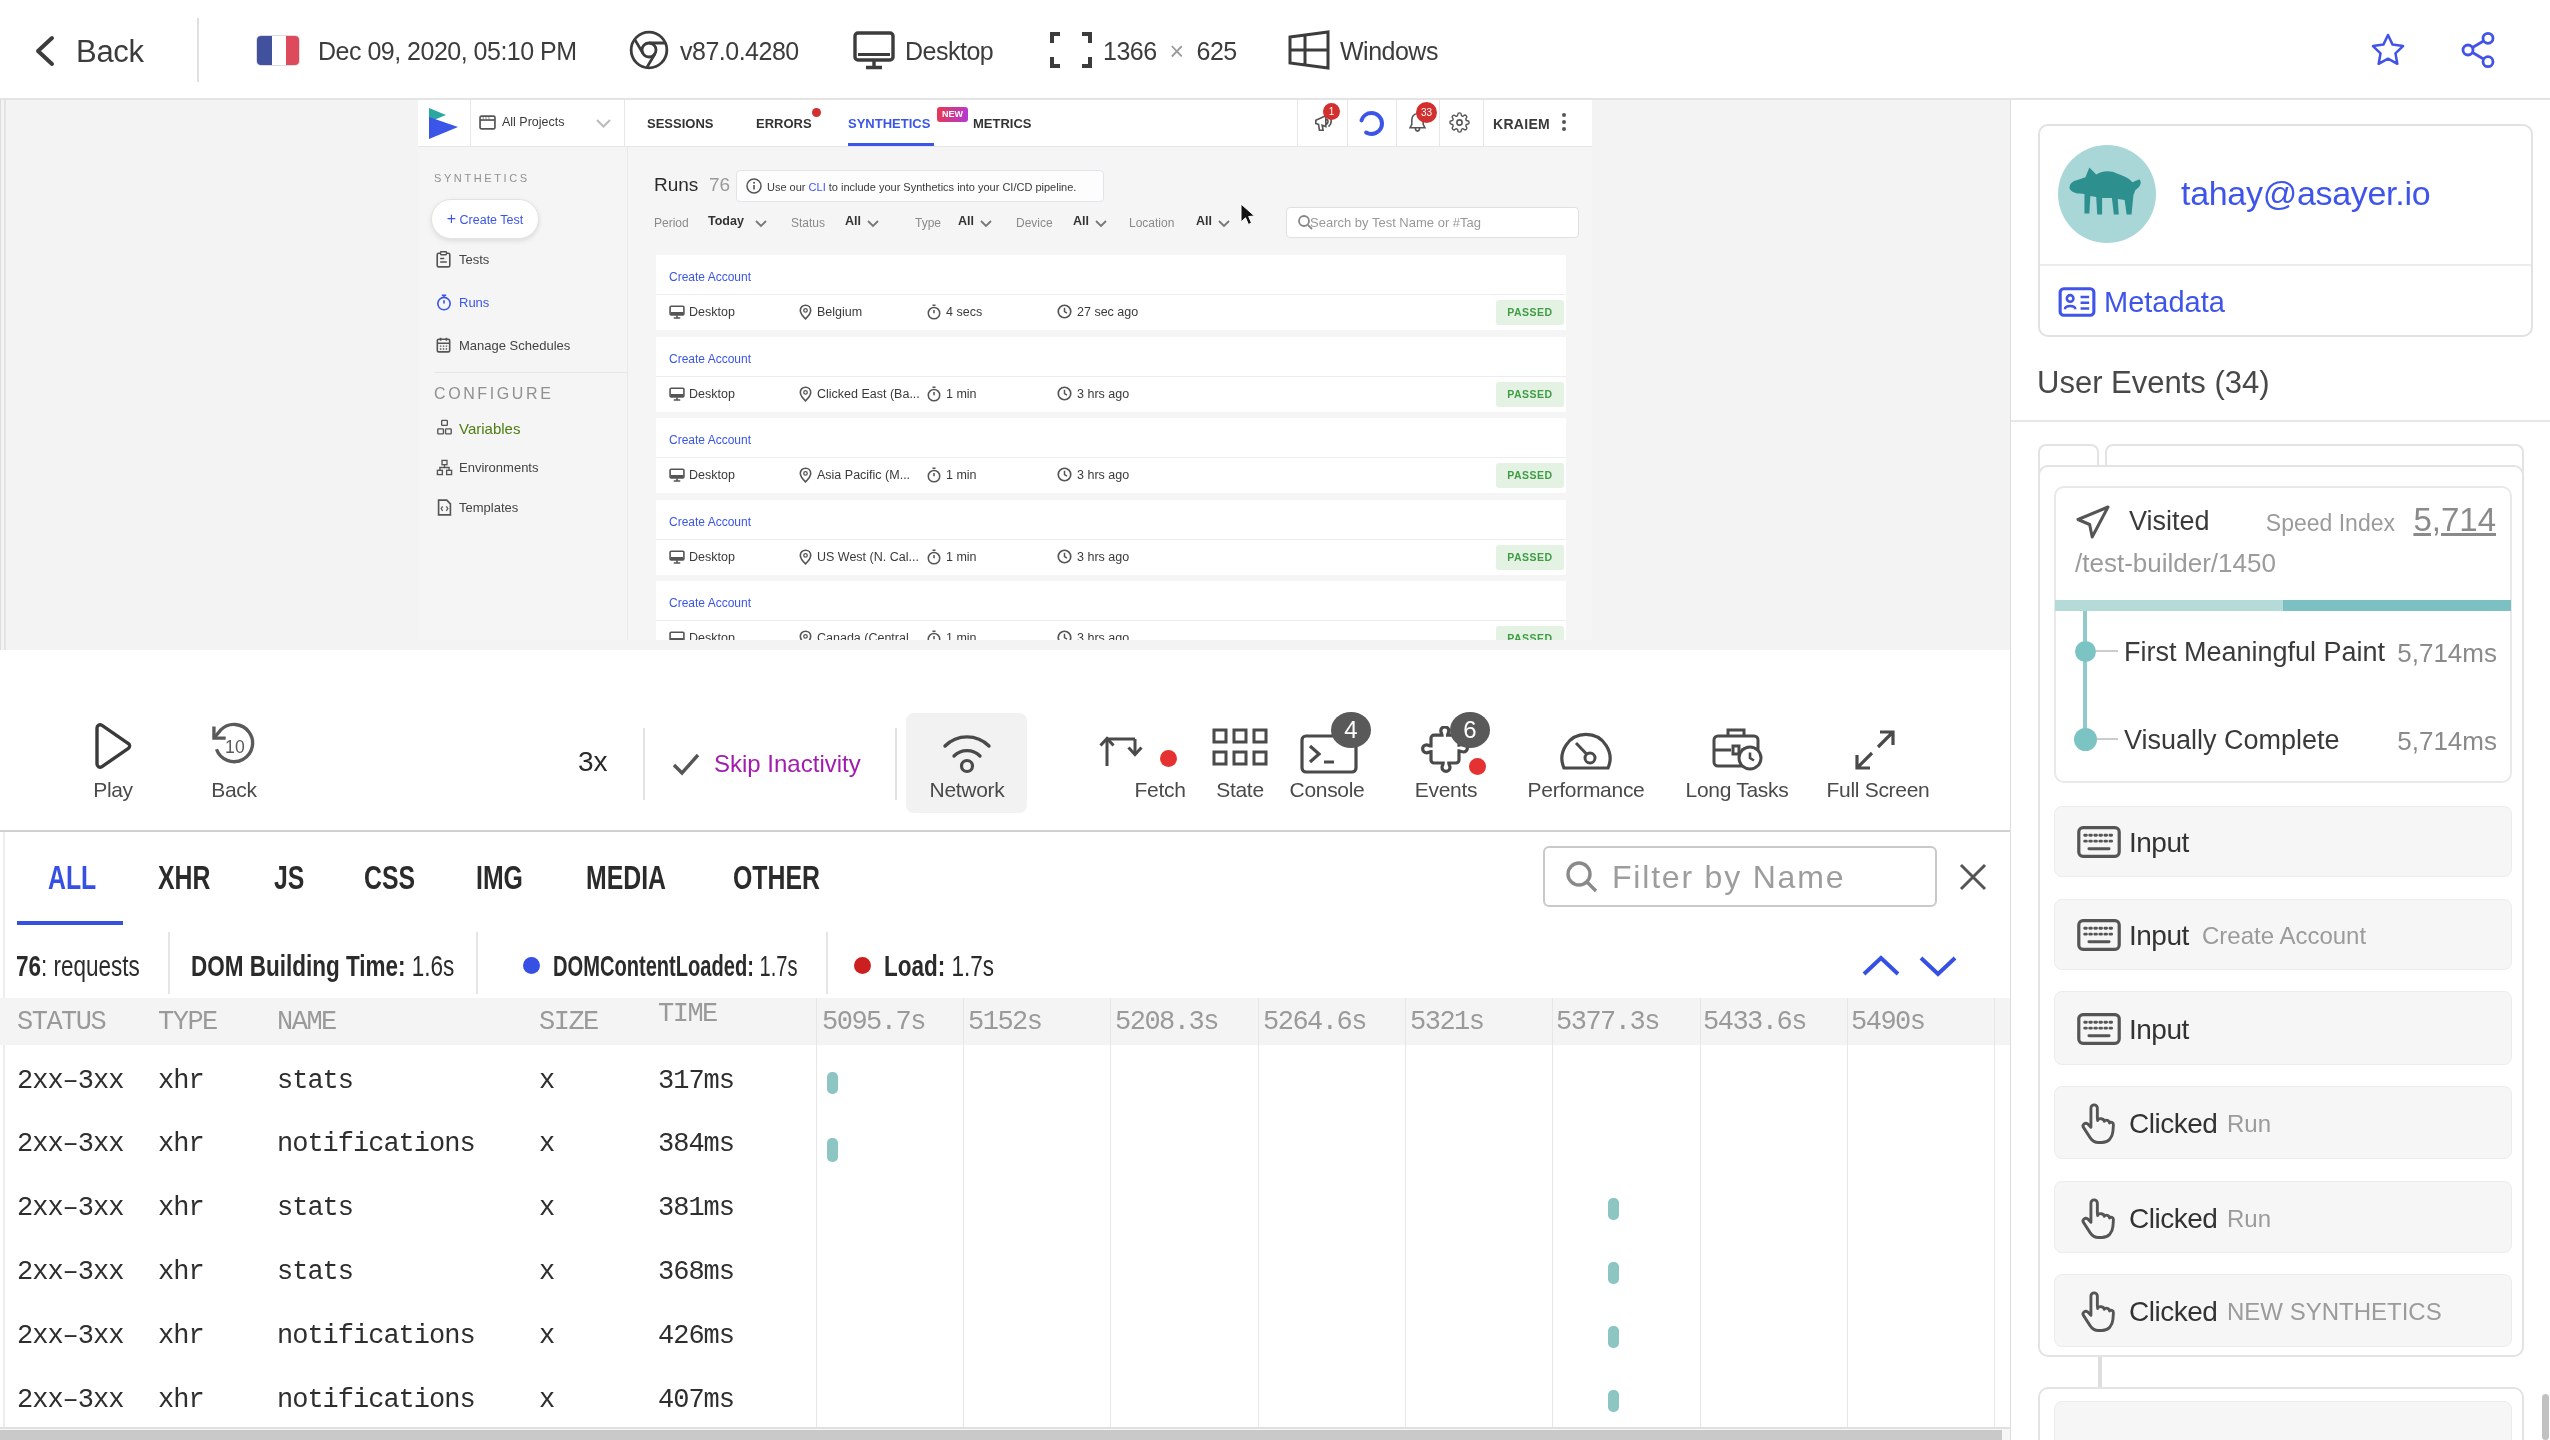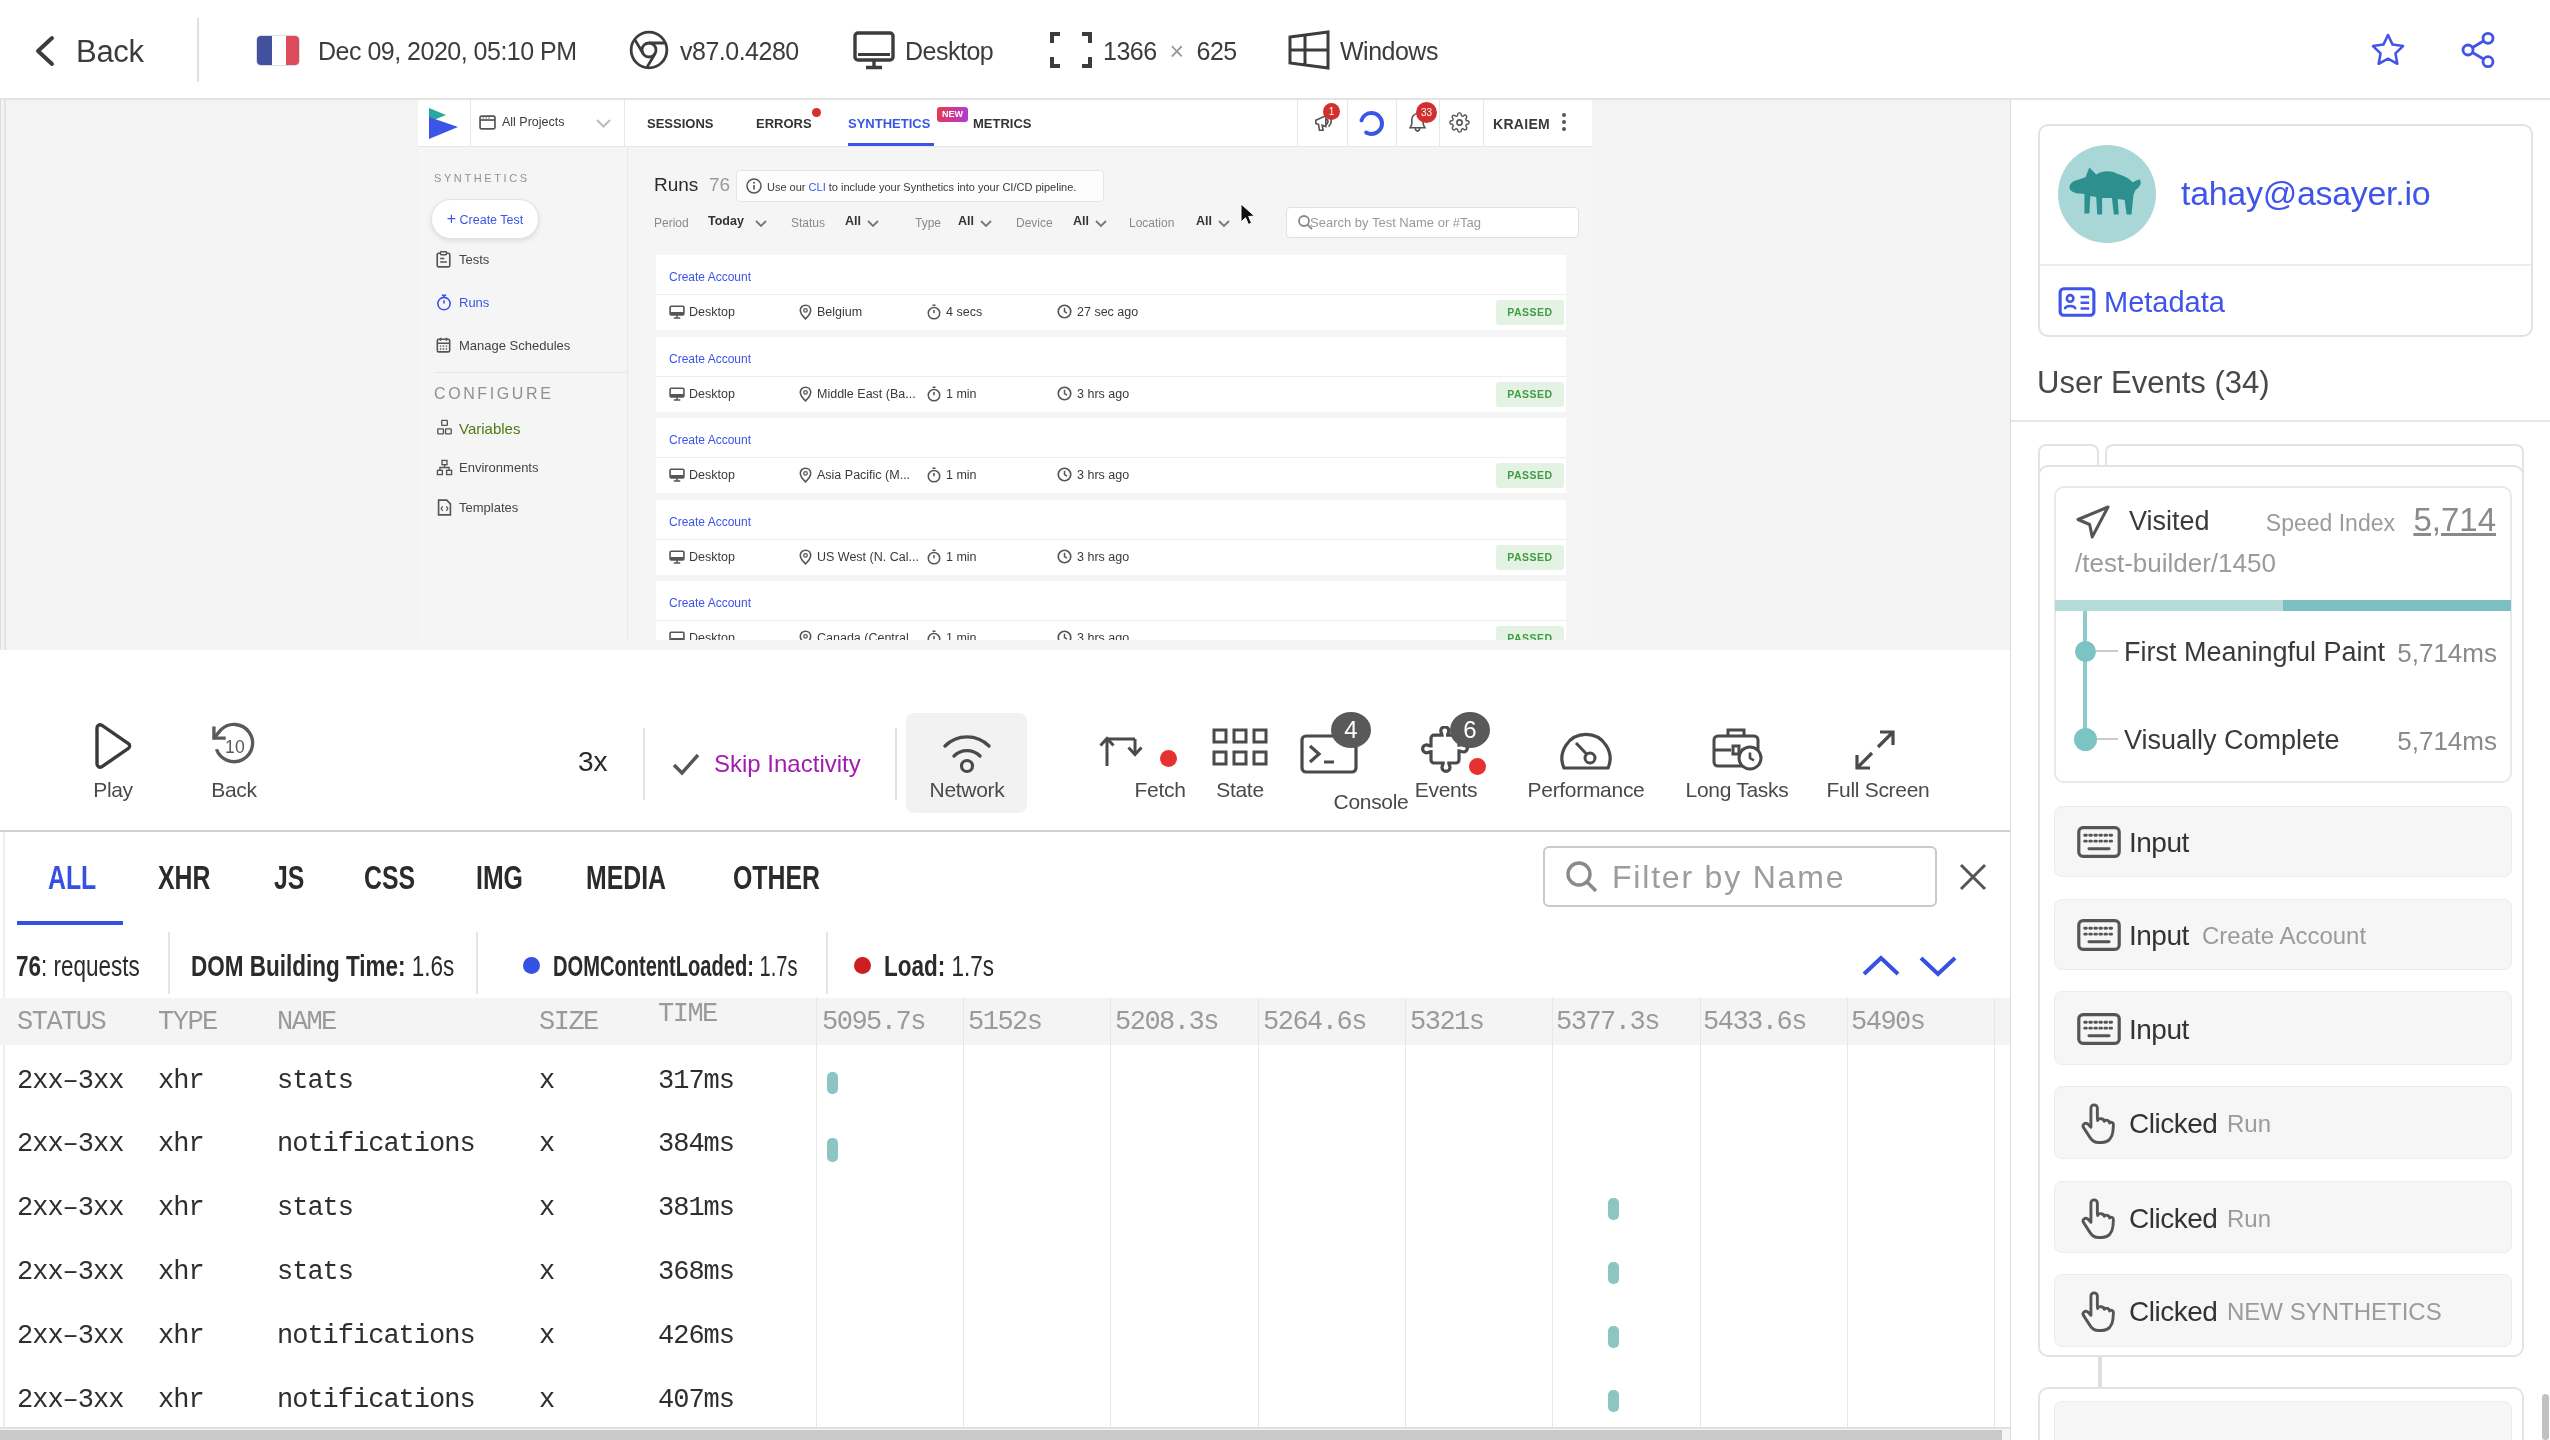--- a/index.html
+++ b/index.html
@@ -245,21 +245,21 @@
     <svg class="abs" style="left:13px;top:50px" width="16" height="14" viewBox="0 0 22 19">
             <rect x="1.5" y="1.5" width="19" height="12" rx="1.5" fill="none" stroke="#555" stroke-width="2.2"></rect>
             <path d="M11 14 L11 17 M6.5 17.8 L15.5 17.8" stroke="#555" stroke-width="2.2"></path>
             <path d="M2.5 9.5 L19.5 9.5 L19.5 12.5 L2.5 12.5 Z" fill="#555"></path>
           </svg>
     <div class="ap-txt" style="left:33px;top:50px;font-size:12.5px;color:#3a3a3a;position:absolute;">Desktop</div>
     <svg class="abs" style="left:143px;top:49px" width="13" height="16" viewBox="0 0 16 20">
             <path d="M8 1.5 C4.4 1.5 1.5 4.3 1.5 7.9 C1.5 12.5 8 18.5 8 18.5 C8 18.5 14.5 12.5 14.5 7.9 C14.5 4.3 11.6 1.5 8 1.5 Z" fill="none" stroke="#555" stroke-width="2"></path>
             <circle cx="8" cy="8" r="2.2" fill="none" stroke="#555" stroke-width="1.6"></circle>
           </svg>
-    <div class="ap-txt" style="left:161px;top:50px;font-size:12.5px;color:#3a3a3a;position:absolute;">Middle East (Ba...</div>
+    <div class="ap-txt" style="left:161px;top:50px;font-size:12.5px;color:#3a3a3a;position:absolute;">Clicked East (Ba...</div>
     <svg class="abs" style="left:271px;top:49px" width="14" height="16" viewBox="0 0 18 21">
             <circle cx="9" cy="12" r="7.5" fill="none" stroke="#555" stroke-width="2"></circle>
             <path d="M9 8 L9 12 M7 1.5 L11 1.5" stroke="#555" stroke-width="2"></path>
           </svg>
     <div class="ap-txt" style="left:290px;top:50px;font-size:12.5px;color:#3a3a3a;position:absolute;">1 min</div>
     <svg class="abs" style="left:401px;top:49px" width="15" height="15" viewBox="0 0 18 18">
             <circle cx="9" cy="9" r="7.5" fill="none" stroke="#555" stroke-width="2"></circle>
             <path d="M9 4.5 L9 9 L12 11" fill="none" stroke="#555" stroke-width="1.8"></path>
           </svg>
     <div class="ap-txt" style="left:421px;top:50px;font-size:12.5px;color:#3a3a3a;position:absolute;">3 hrs ago</div>
@@ -386,21 +386,21 @@
           <rect x="22" y="24" width="12" height="12"></rect>
           <rect x="42" y="24" width="12" height="12"></rect>
         </g>
       </svg>
   <div class="ctl-label" style="left:1240px;top:68px;">State</div>
   <svg class="abs" style="left:1300px;top:24px" width="58" height="40" viewBox="0 0 58 40">
         <rect x="2" y="2" width="54" height="36" rx="4" fill="none" stroke="#4a4a4a" stroke-width="3.2"></rect>
         <path d="M10 12 L19 20 L10 28 M24 28 L34 28" fill="none" stroke="#4a4a4a" stroke-width="3.2"></path>
       </svg>
   <div class="abs" style="left:1331px;top:2px;width:40px;height:36px;border-radius:50%;background:#595959;color:#fff;font-size:24px;text-align:center;line-height:36px;">4</div>
-  <div class="ctl-label" style="left:1327px;top:80px;margin-left:44px;">Console</div>
+  <div class="ctl-label" style="left:1327px;top:68px;">Console</div>
   <svg class="abs" style="left:1420px;top:16px" width="52" height="50" viewBox="0 0 26 25">
         <path d="M10.4,2.4a2,2 0 0 1 4,0c0,.9-.6,1.4-.6,2.2h4.2a1.5,1.5 0 0 1 1.5,1.5v3.5c.8,0,1.3-.6,2.2-.6a2,2 0 0 1 0,4c-.9,0-1.4-.6-2.2-.6v4.6a1.5,1.5 0 0 1-1.5,1.5h-3.6c0,.8.6,1.3.6,2.2a2,2 0 0 1-4,0c0-.9.6-1.4.6-2.2h-4.6a1.5,1.5 0 0 1-1.5-1.5v-4.2c-.8,0-1.3.6-2.2.6a2,2 0 0 1 0-4c.9,0,1.4.6,2.2.6v-3.9a1.5,1.5 0 0 1 1.5-1.5h4c0-.8-.6-1.3-.6-2.2z" fill="none" stroke="#4a4a4a" stroke-width="1.6"></path>
       </svg>
   <div class="abs" style="left:1450px;top:2px;width:40px;height:36px;border-radius:50%;background:#595959;color:#fff;font-size:24px;text-align:center;line-height:36px;">6</div>
   <div class="abs" style="left:1469px;top:48px;width:17px;height:17px;border-radius:50%;background:#e53131;"></div>
   <div class="ctl-label" style="left:1446px;top:68px;">Events</div>
   <svg class="abs" style="left:1560px;top:18px" width="52" height="44" viewBox="0 0 52 44">
         <path d="M4 40 A 24 24 0 1 1 48 40 Z" fill="none" stroke="#4a4a4a" stroke-width="3.2" stroke-linejoin="round"></path>
         <circle cx="30" cy="30" r="5" fill="none" stroke="#4a4a4a" stroke-width="3"></circle>
         <path d="M27 26.5 L16 15" stroke="#4a4a4a" stroke-width="3"></path>

